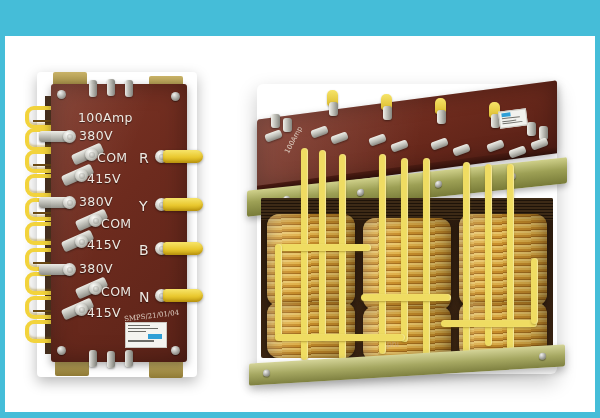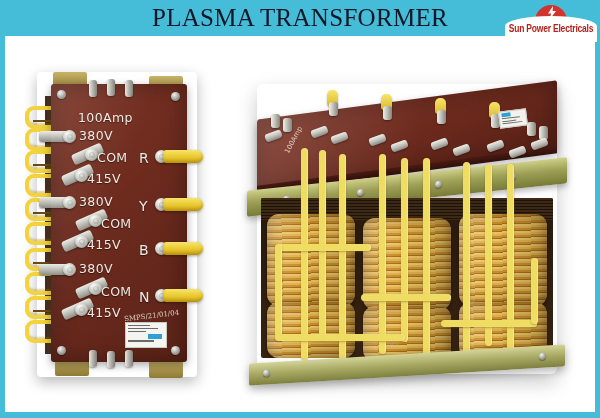--- a/index.html
+++ b/index.html
@@ -172,34 +172,20 @@
   .rt-hw{position:absolute;color:#e7ddd0;font-size:7px;font-family:"DejaVu Sans",sans-serif;
          transform:rotate(-62deg);white-space:nowrap;opacity:.85;}
   .rt-hw2{position:absolute;color:#c9a98c;font-size:8px;font-family:"DejaVu Sans",sans-serif;
           white-space:nowrap;opacity:.7;}
 </style>
 </head>
 <body>
 
 <div id="page">
 
-  <div id="header">
-    <div id="title">PLASMA TRANSFORMER</div>
-
-    <div id="logo">
-      <div id="logo-sun"></div>
-      <div id="logo-bolt">
-        <svg width="8" height="13" viewBox="0 0 8 13" aria-hidden="true">
-          <polygon points="5,0 0,7.5 3,7.5 2,13 8,5 4.6,5" fill="#ffffff"></polygon>
-        </svg>
-      </div>
-      <div id="logo-wave"></div>
-      <div id="logo-text">Sun Power Electricals</div>
-    </div>
-  </div>
 
   <div id="canvas">
 
     <div id="photo-left">
       <div class="lp-shadow"></div>
 
       <div class="lp-foot" style="left:30px;top:10px;"></div>
       <div class="lp-foot" style="left:126px;top:14px;"></div>
       <div class="lp-foot" style="left:32px;top:296px;"></div>
       <div class="lp-foot" style="left:126px;top:298px;"></div>

